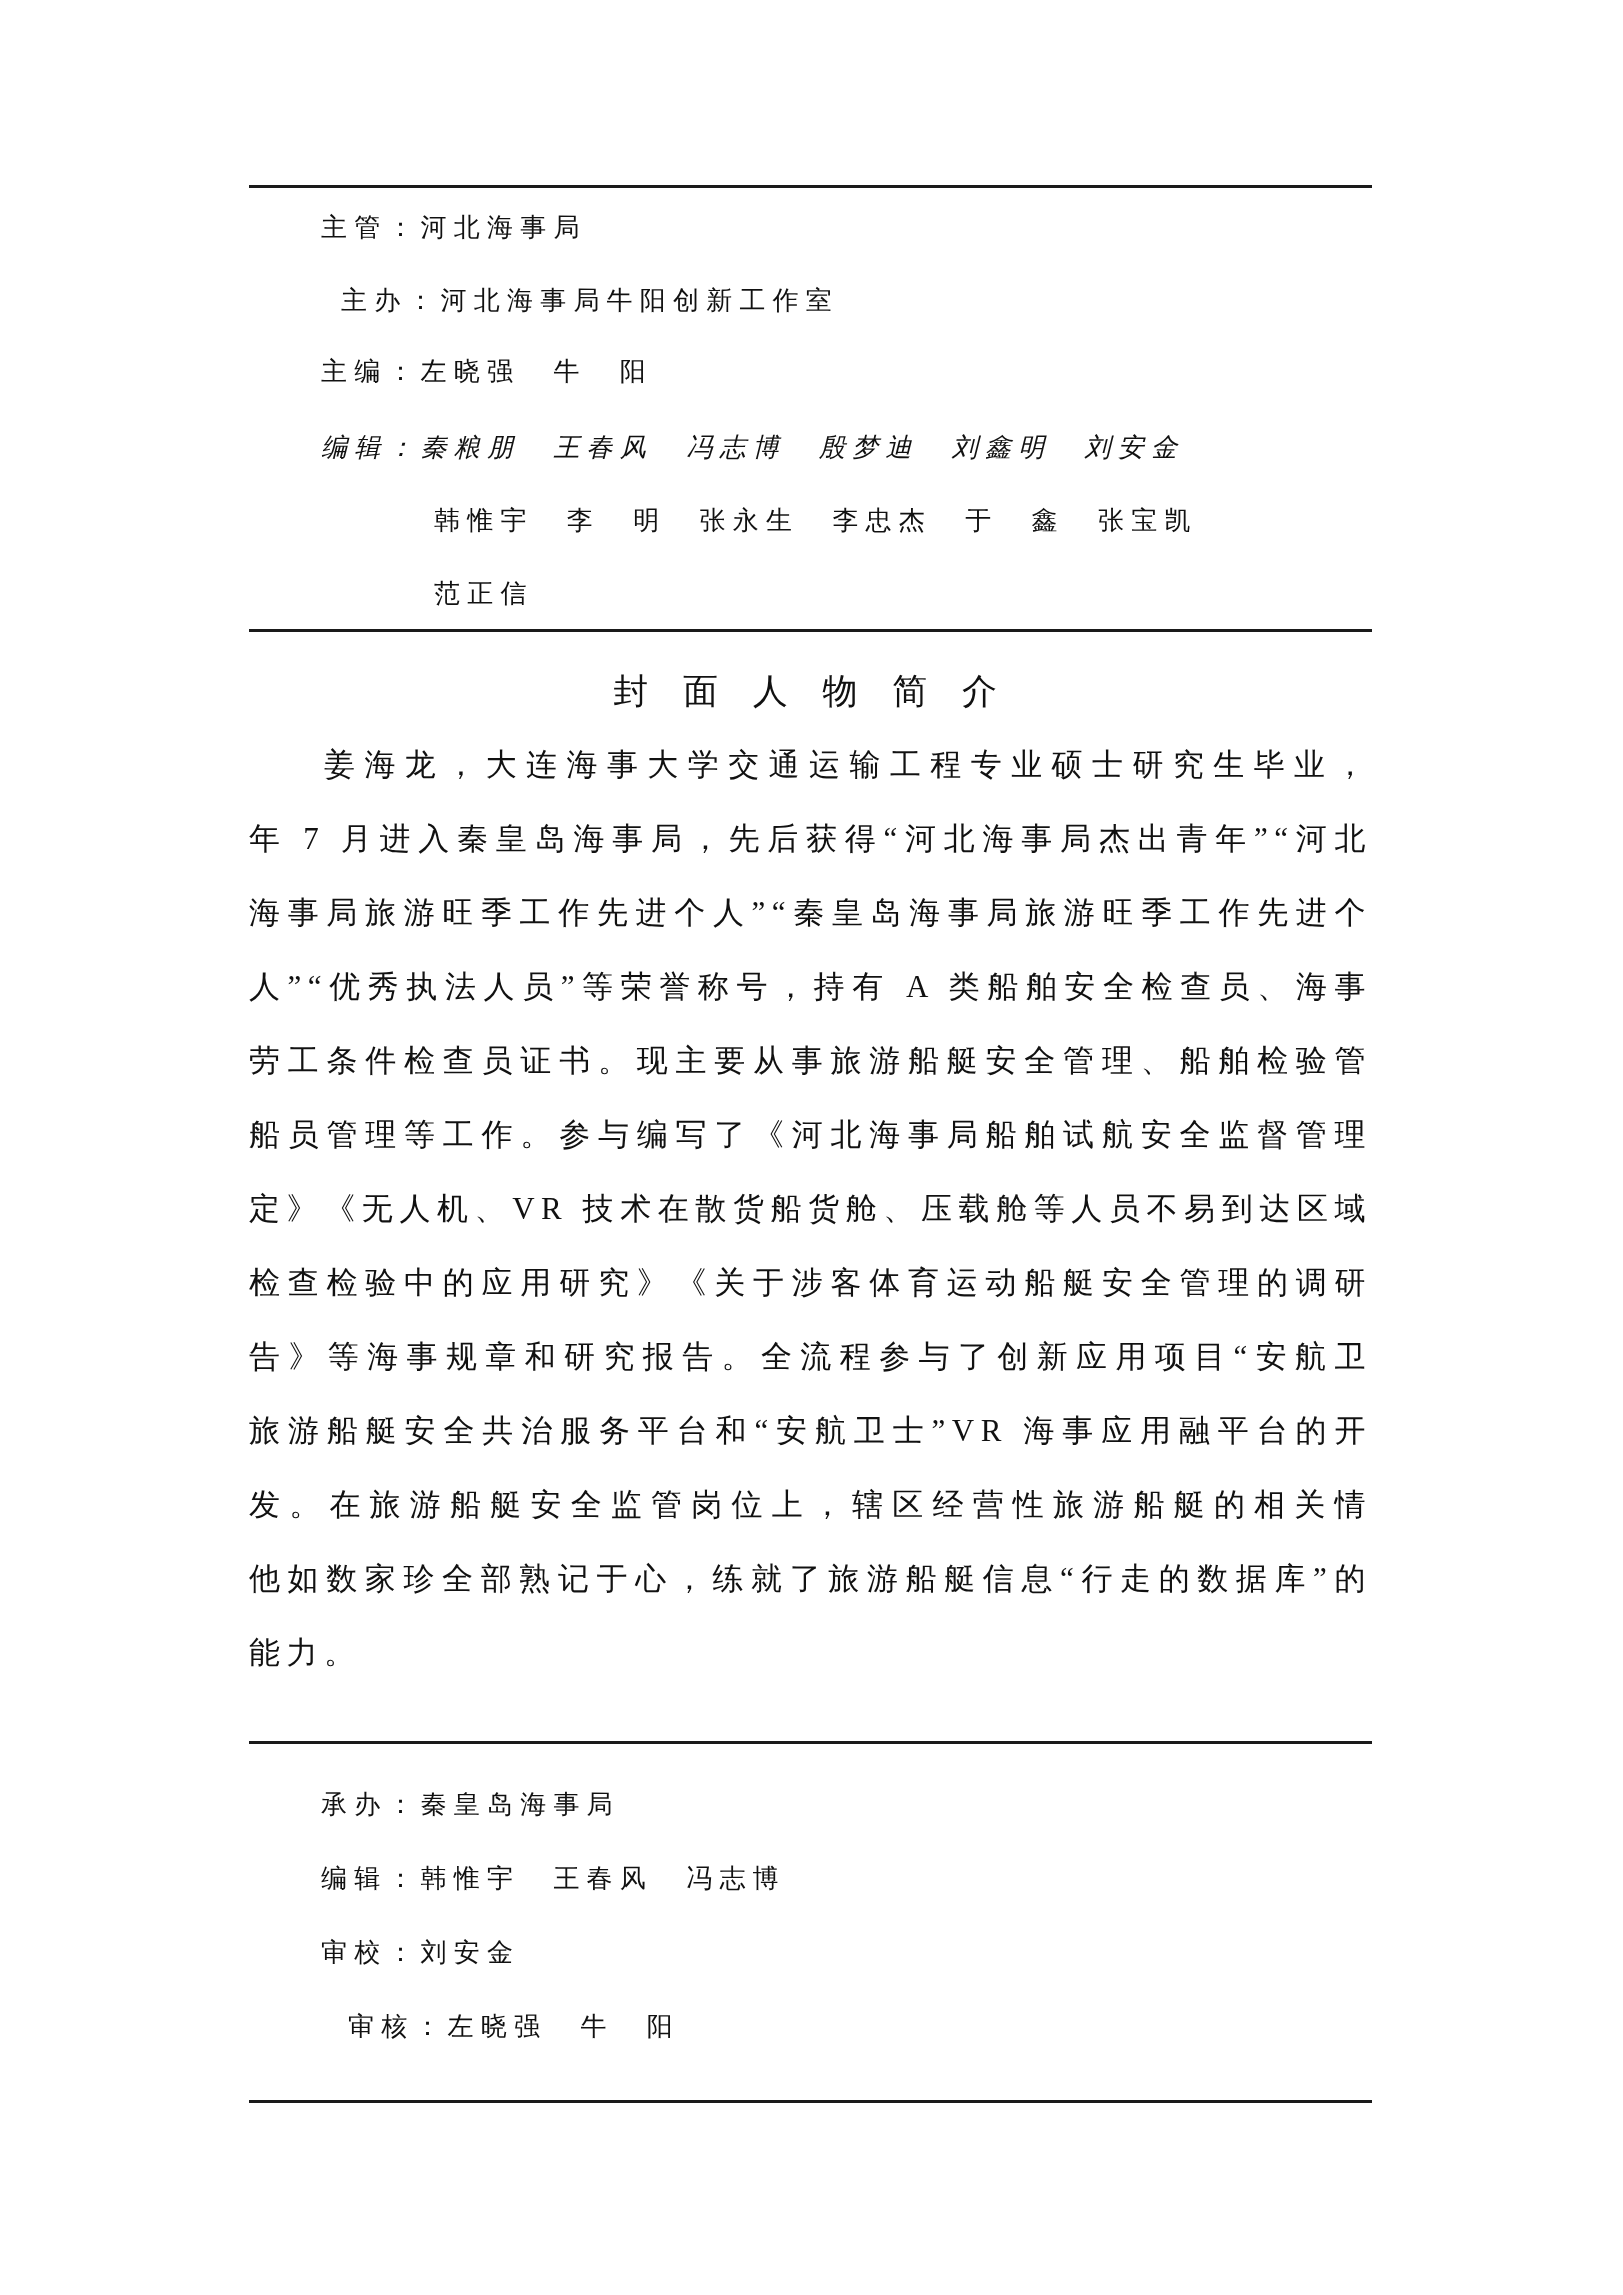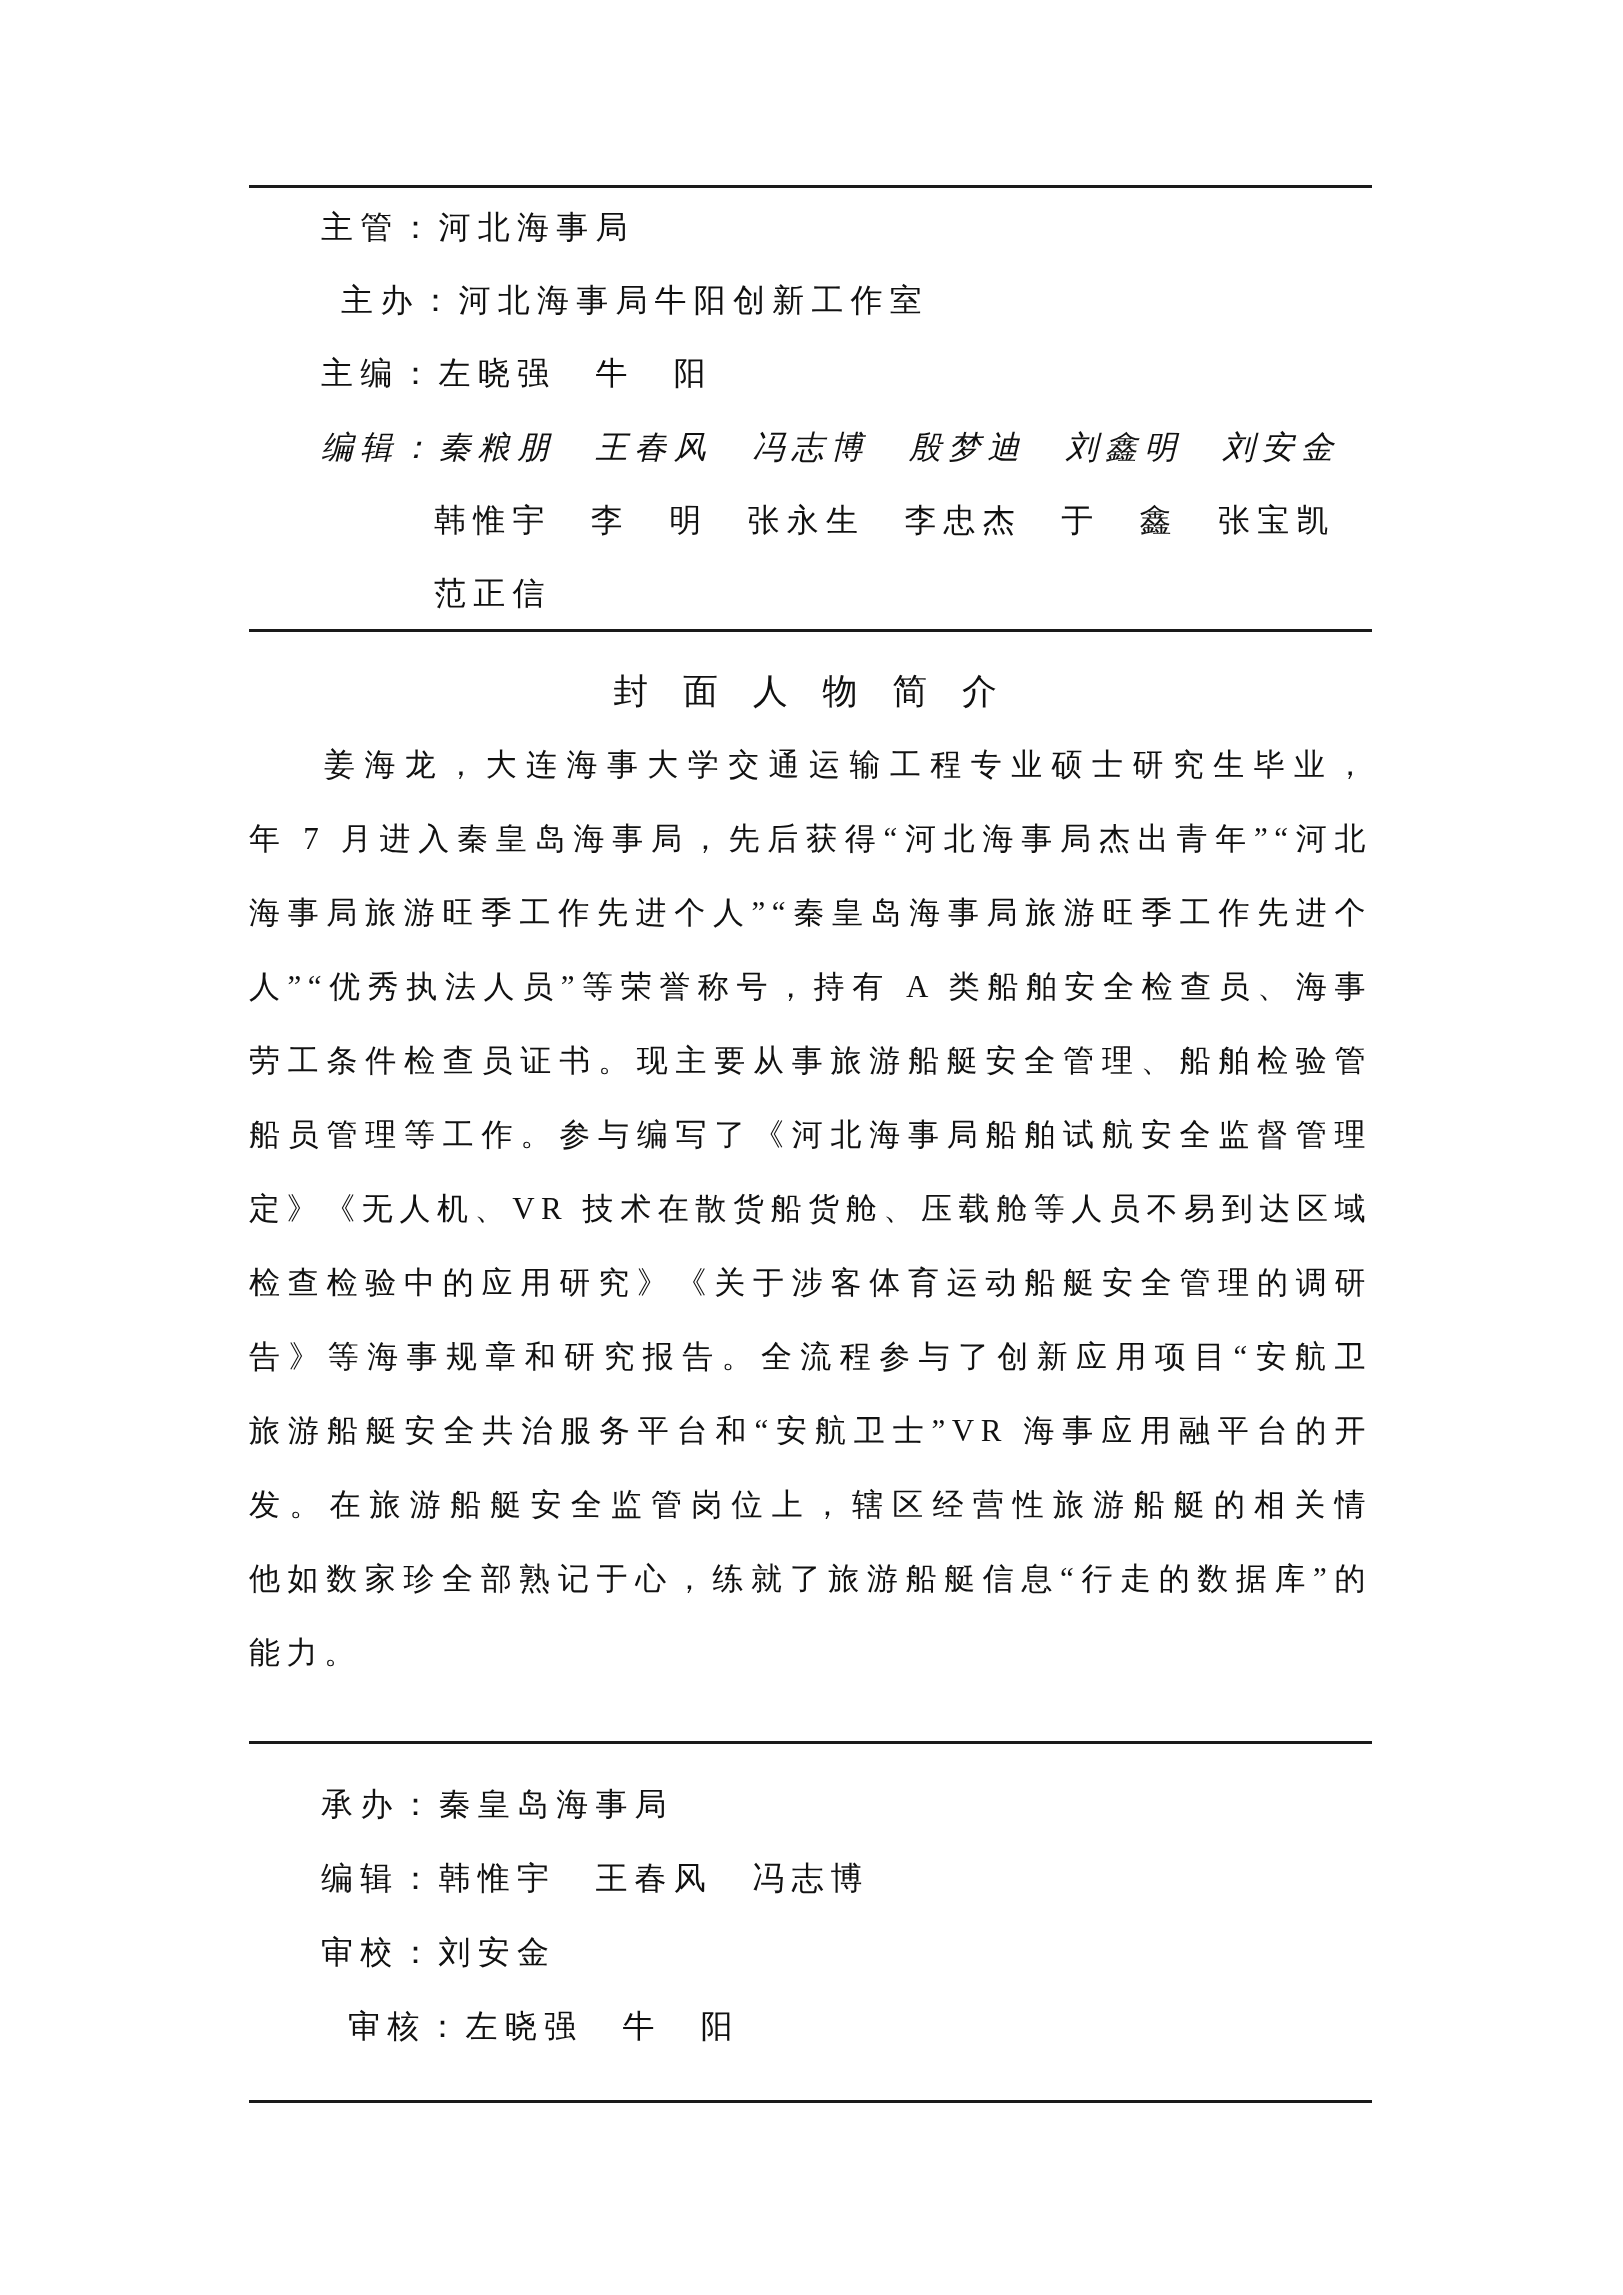--- a/index.html
+++ b/index.html
@@ -27,29 +27,29 @@
   .rule-1 { top: 185px; }
   .rule-2 { top: 629px; }
   .rule-3 { top: 1741px; }
   .rule-4 { top: 2100px; }
 
   .mh-row, .ft-row {
     position: absolute;
     left: 321px;
     height: 75px;
     line-height: 75px;
-    font-size: 32px;
+    font-size: 26px;
     letter-spacing: 7.2px;
     white-space: pre;
   }
   .mh-row.names { left: 434px; }
 
   .mh-1 { top: 190px; }
   .mh-2 { top: 263px; margin-left: 20px; }
-  .mh-3 { top: 336px; }
+  .mh-3 { top: 336px; font-family: Liberation Mono, monospace; }
   .mh-4 { top: 410px; font-style: italic; }
   .mh-5 { top: 483px; }
   .mh-6 { top: 556px; }
 
   .profile-title {
     position: absolute;
     top: 654px;
     left: 0;
     width: 1623px;
     height: 75px;

